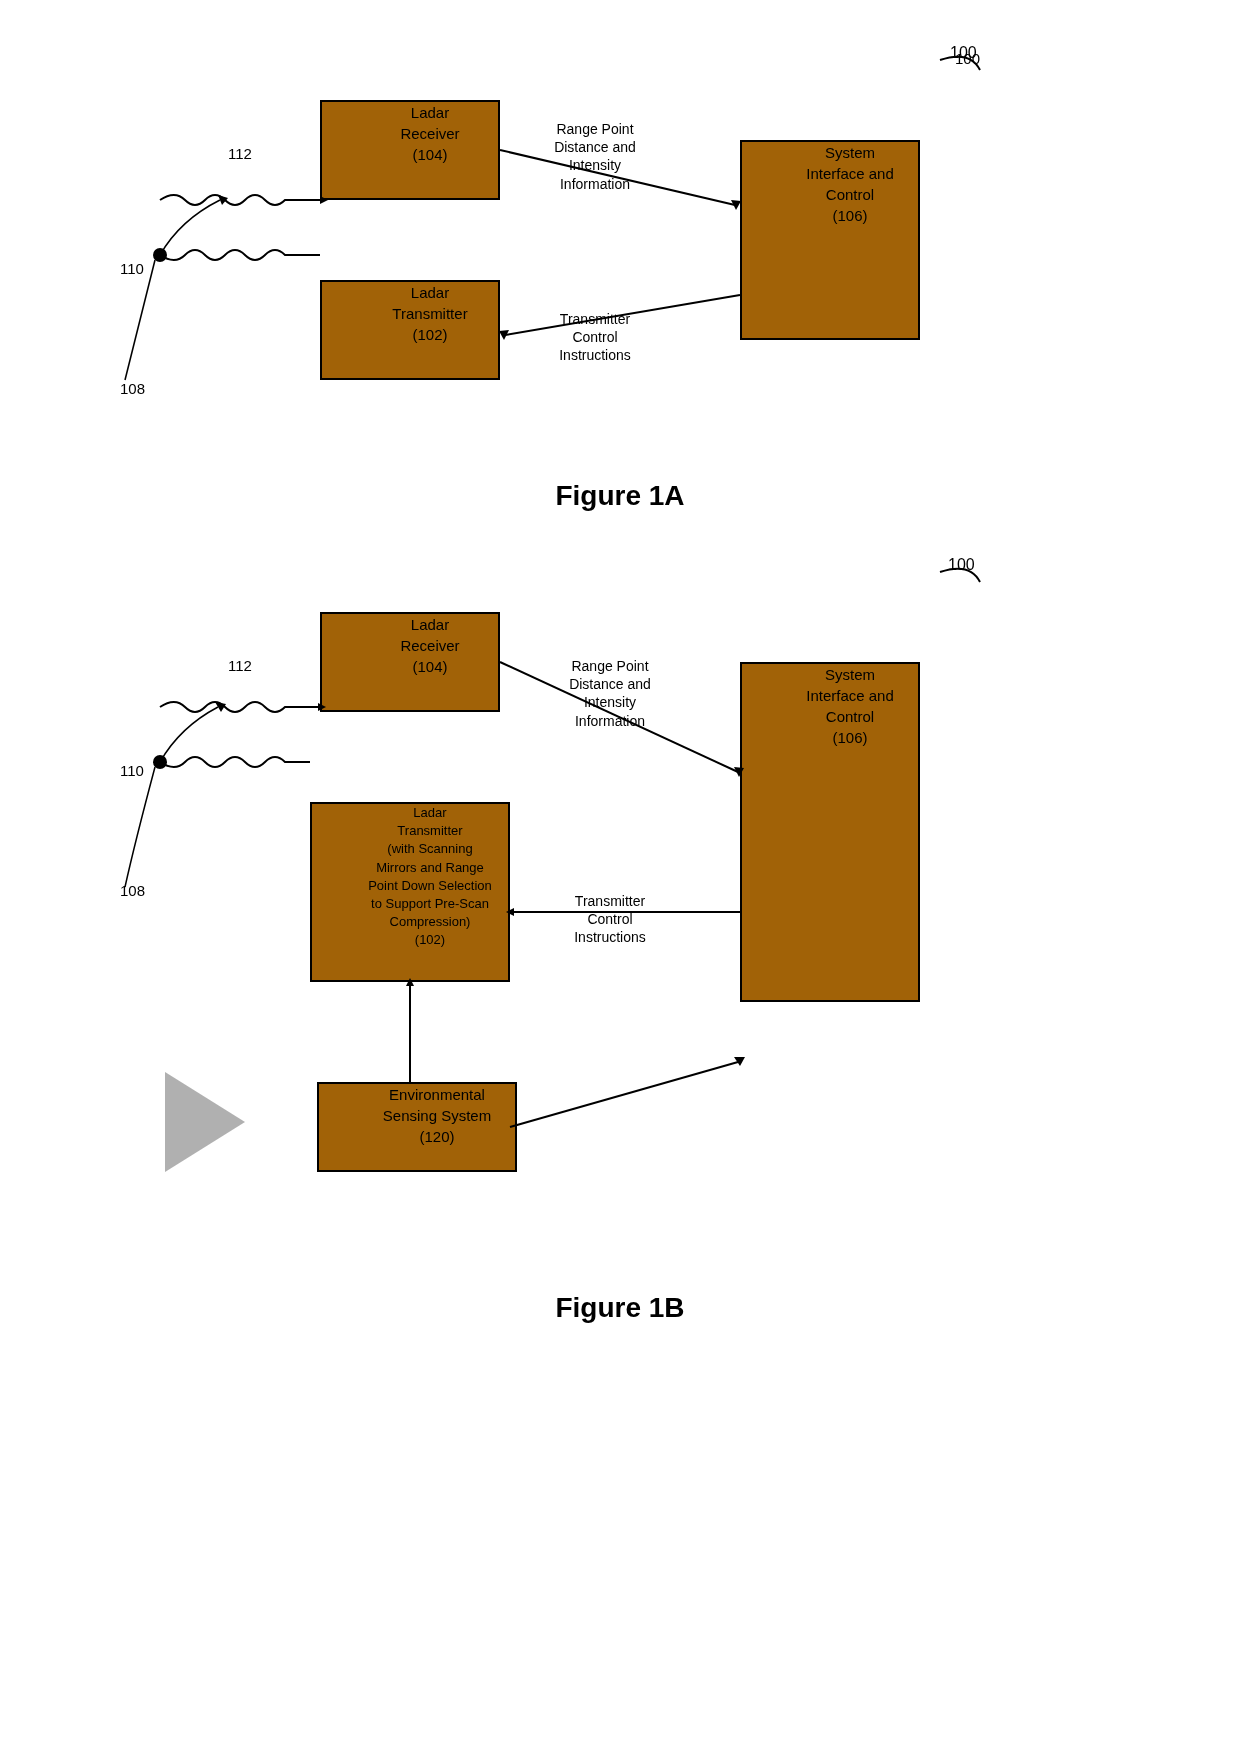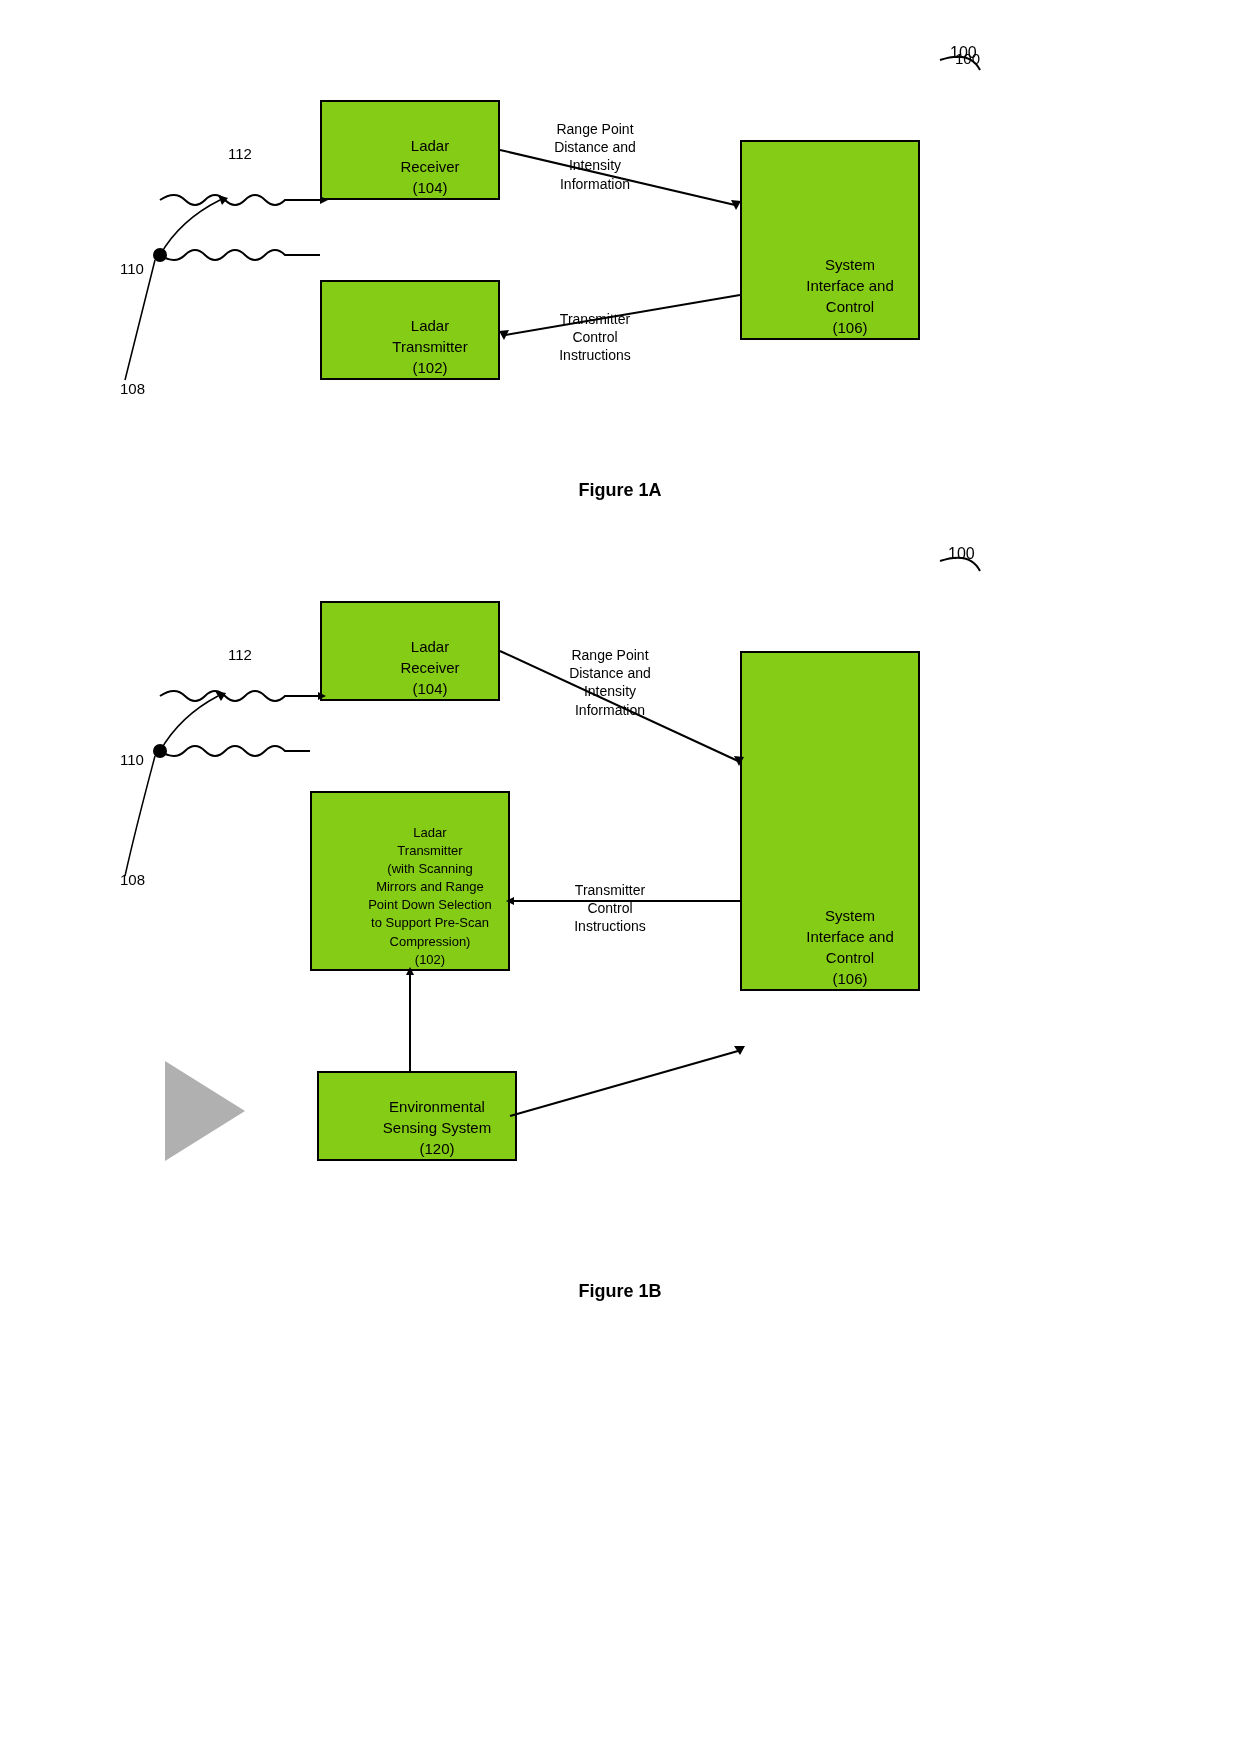--- a/index.html
+++ b/index.html
@@ -23,39 +23,39 @@
     }
 
     
     .figure-1a {
       width: 100%;
       margin-bottom: 30px;
       position: relative;
     }
 
     .fig-label {
-      font-size: 18px;
+      font-size: 28px;
       font-weight: bold;
       text-align: center;
       margin-top: 20px;
     }
 
     .diagram-area {
       position: relative;
       width: 100%;
       height: 420px;
     }
 
     
     .box {
       position: absolute;
       border: 2px solid #000;
-      background: #84cc16;
+      background: #a16207;
       display: flex;
-      align-items: flex-end;
+      align-items: flex-start;
       justify-content: center;
       text-align: center;
       font-size: 15px;
       line-height: 1.4;
       padding-left: 40px;
     }
 
     
     .fig1a-receiver {
       width: 180px;

